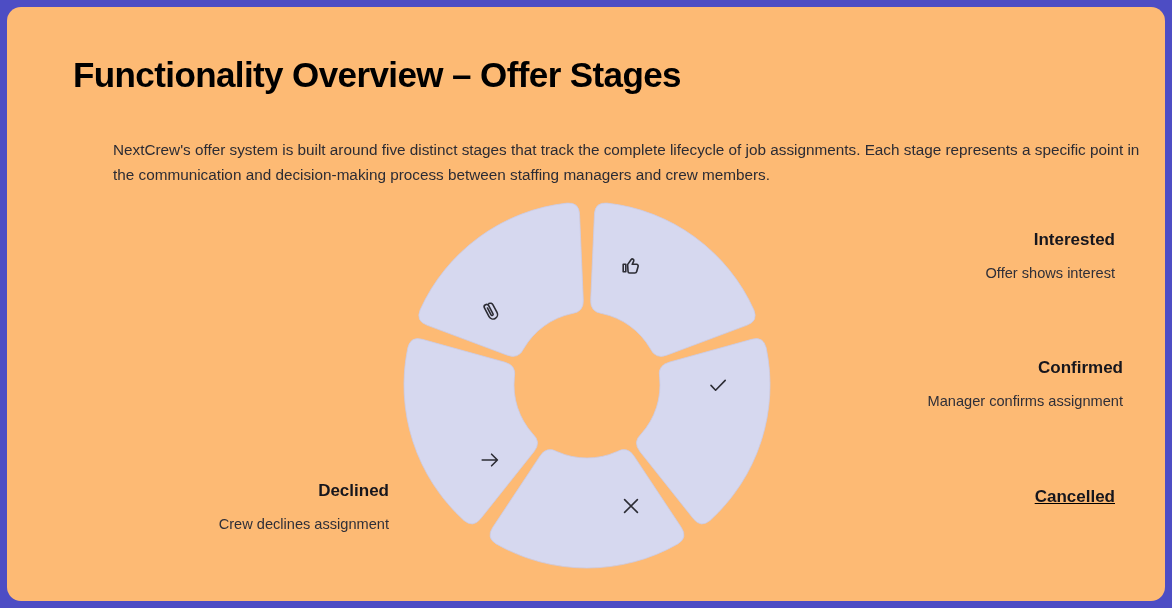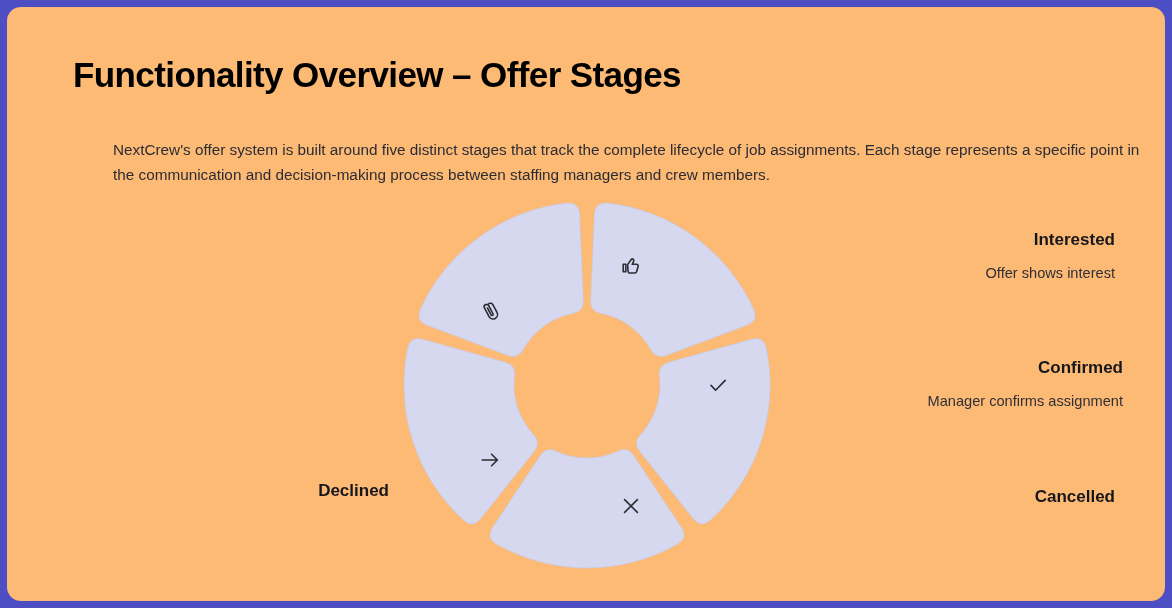--- a/index.html
+++ b/index.html
@@ -98,21 +98,21 @@
     font-size: 14.6px;
     color: #2f2f38;
     line-height: 20px;
   }
 
   
   [data-name="stage-label-requested"]  { left: 62px;  top: 82px; }
   [data-name="stage-label-declined"]   { left: 62px;  top: 265px; margin-top: 36px; }
   [data-name="stage-label-interested"] { left: 788px; top: 50px; }
   [data-name="stage-label-confirmed"]  { left: 796px; top: 178px; }
-  [data-name="stage-label-cancelled"]  { left: 788px; top: 307px; }
+  [data-name="stage-label-cancelled"]  { left: 788px; top: 307px; text-decoration: underline; }
 </style>
 </head>
 <body style="background: rgb(77, 77, 196);">
 
 <div id="page-frame" data-name="page-card" style="background: #fdba74; padding-left: 12px;">
 
   <h1 id="page-title" data-name="page-title">Functionality Overview – Offer Stages</h1>
 
   <p id="intro-paragraph" data-name="intro-paragraph">NextCrew's offer system is built around five distinct stages that track the complete lifecycle of job assignments. Each stage represents a specific point in the communication and decision-making process between staffing managers and crew members.</p>
 
@@ -147,20 +147,21 @@
                 <path d="M15.4 5.4 a3 3 0 0 1 3 3 v8.6 a4.5 4.5 0 0 1 -9 0 V7.2
                          a2.4 2.4 0 0 1 4.8 0 v9.2 a1.1 1.1 0 0 1 -2.2 0 V8.6"></path>
               </g>
           </g>
         </g>
     </svg>
 
 
     <div class="stage-label left" data-name="stage-label-declined">
       <div class="stage-name" data-name="stage-name-declined">Declined</div>
+      <div class="stage-desc" data-name="stage-desc-declined">Crew declines assignment</div>
     </div>
 
     <div class="stage-label right" data-name="stage-label-interested">
       <div class="stage-name" data-name="stage-name-interested">Interested</div>
       <div class="stage-desc" data-name="stage-desc-interested">Offer shows interest</div>
     </div>
 
     <div class="stage-label right" data-name="stage-label-confirmed">
       <div class="stage-name" data-name="stage-name-confirmed">Confirmed</div>
       <div class="stage-desc" data-name="stage-desc-confirmed">Manager confirms assignment</div>

